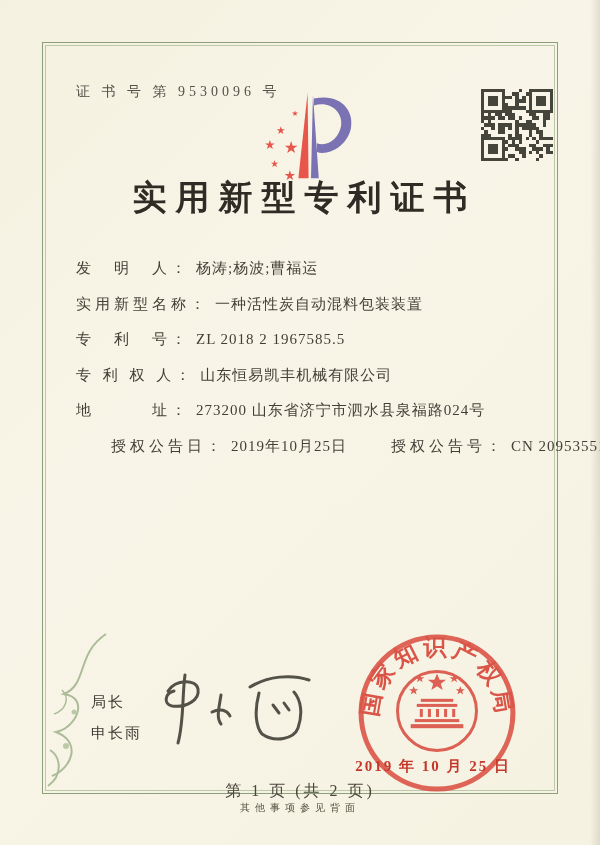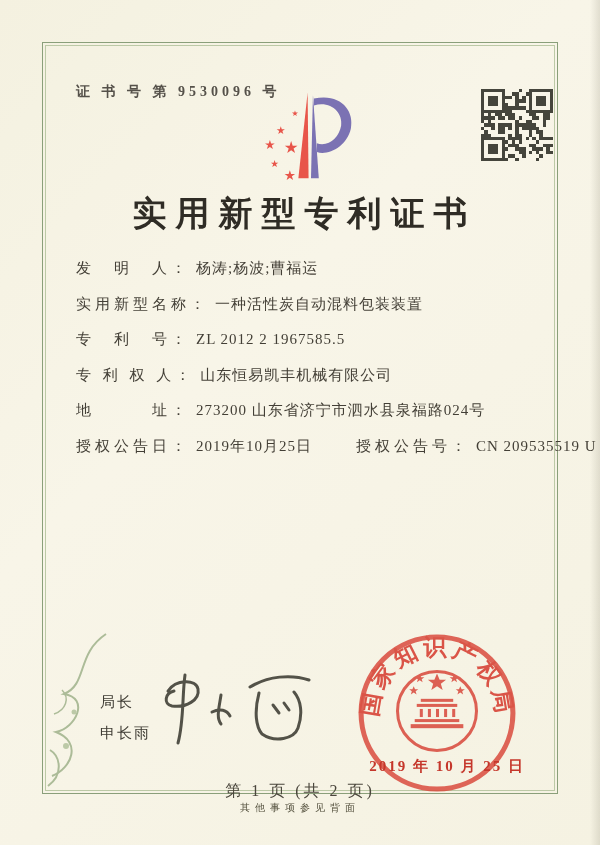--- a/index.html
+++ b/index.html
@@ -13,39 +13,39 @@
   .edge-shadow { position:absolute; right:0; top:0; width:10px; height:845px;
     background:linear-gradient(to right, rgba(0,0,0,0), rgba(120,115,95,.18)); }
   .frame {
     position:absolute; left:42px; top:42px; width:516px; height:752px;
     border:1px solid #8a9f7a;
   }
   .frame-inner {
     position:absolute; left:2px; top:2px; right:2px; bottom:2px;
     border:1px solid #bcc9a6; pointer-events:none;
   }
-  .cert-no { position:absolute; left:33px; top:40px; font-size:14px; letter-spacing:4px; color:#55514a;font-weight:bold; }
+  .cert-no { position:absolute; left:33px; top:40px; font-size:14px; letter-spacing:4px; color:#55514a; }
   .logo { position:absolute; left:218px; top:42px; width:100px; height:102px; }
   .qr { position:absolute; left:438px; top:46px; width:72px; height:72px; }
   .qr svg { width:100%; height:100%; }
-  .title { position:absolute; left:0; top:148px; width:100%; text-align:center;
+  .title { position:absolute; left:0; top:132px; width:100%; text-align:center;
     font-size:34px; font-weight:bold; letter-spacing:9px; text-indent:9px; color:#2f2c25; }
   .fields { position:absolute; left:33px; top:216px; width:460px; font-size:15px; }
   .fields .row { height:35.5px; white-space:nowrap; }
   .fields .lbl { letter-spacing:4px; }
   .fields .val { letter-spacing:1px; margin-left:6px; }
-  .grant-row { display:flex; }
+  .grant-row { display:flex;margin-left:35px; }
   .grant-right { margin-left:44px; }
   .paras { position:absolute; left:33px; top:459px; width:452px;
     font-size:13px; line-height:21px; letter-spacing:1.4px; text-align:justify; color:#4a463c; }
   .paras p { text-indent:2.2em; }
-  .signer { position:absolute; left:57px; top:644px; font-size:15px; line-height:31px; letter-spacing:2px; color:#3e3b33; }
+  .signer { position:absolute; left:48px; top:644px; font-size:15px; line-height:31px; letter-spacing:2px; color:#3e3b33; }
   .signature { position:absolute; left:112px; top:620px; width:175px; height:88px; }
   .seal { position:absolute; left:313px; top:589px; width:162px; height:162px; opacity:.92; }
-  .seal-date { position:absolute; left:309px; top:714px; width:190px; text-align:center;
+  .seal-date { position:absolute; left:295px; top:714px; width:190px; text-align:center;
     font-size:15px; letter-spacing:2px; color:#c5372b; font-weight:bold; }
   .page-indicator { position:absolute; left:0; top:738px; width:100%; text-align:center;
     font-size:16px; letter-spacing:3px; color:#4a463c; }
   .flourish { position:absolute; left:1px; bottom:2px; width:70px; height:165px; opacity:.75; }
   .back-note { position:absolute; left:0; top:801px; width:100%; text-align:center;
     font-size:10px; letter-spacing:5px; color:#54513e; }
 </style>
 </head>
 <body>
 
@@ -312,21 +312,21 @@
     <h1 class="title">实用新型专利证书</h1>
 
     <div class="fields">
       <div class="row">
         <span class="lbl">发　明　人：</span><span class="val">杨涛;杨波;曹福运</span>
       </div>
       <div class="row">
         <span class="lbl">实用新型名称：</span><span class="val">一种活性炭自动混料包装装置</span>
       </div>
       <div class="row">
-        <span class="lbl">专　利　号：</span><span class="val">ZL 2012 2 1967585.5</span>
+        <span class="lbl">专　利　号：</span><span class="val">ZL 2018 2 1967585.5</span>
       </div>
       <div class="row">
         <span class="lbl">专 利 权 人：</span><span class="val">山东恒易凯丰机械有限公司</span>
       </div>
       <div class="row">
         <span class="lbl">地　　　址：</span><span class="val">273200 山东省济宁市泗水县泉福路024号</span>
       </div>
       <div class="row grant-row">
         <span>
           <span class="lbl">授权公告日：</span><span class="val">2019年10月25日</span>

